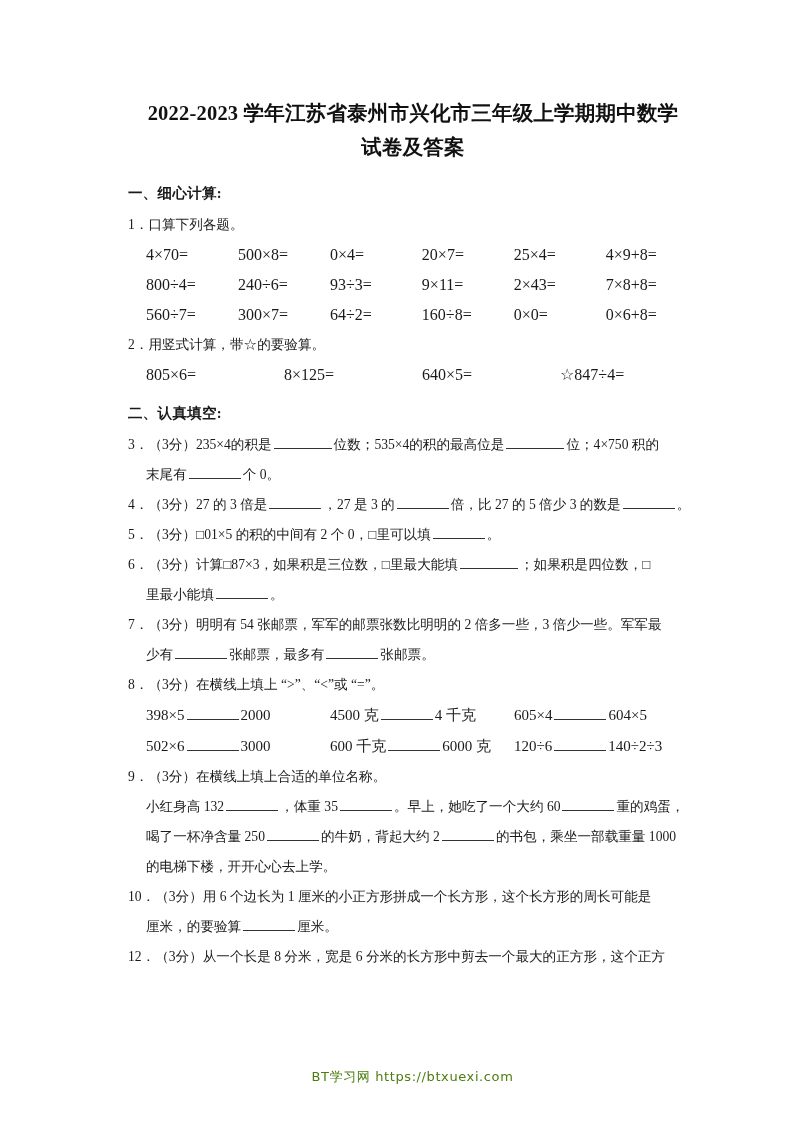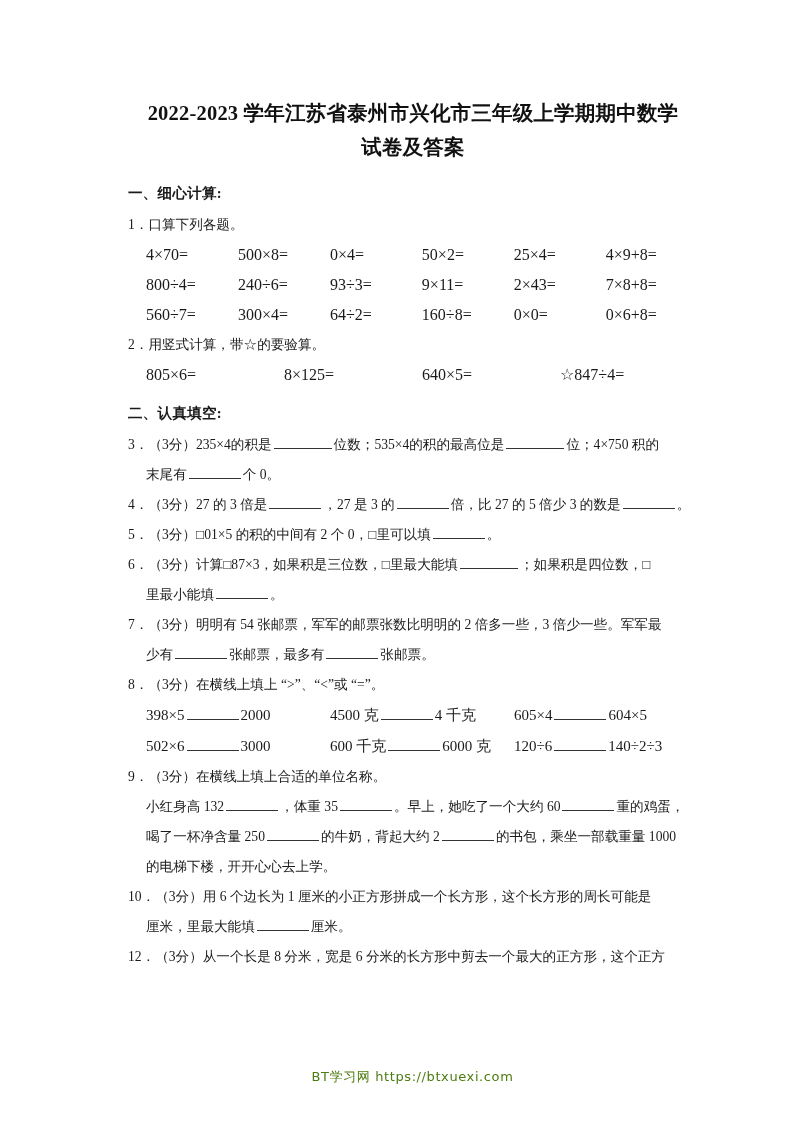--- a/index.html
+++ b/index.html
@@ -125,35 +125,35 @@
     <div class="section-heading">一、细心计算:</div>
 
     <div class="q">
       <span class="q-line">
         <span class="num">1．</span><span>口算下列各题。</span>
       </span>
       <span class="calc-row cols6">
         <span>4×70=</span>
         <span>500×8=</span>
         <span>0×4=</span>
-        <span>50×2=</span>
+        <span>20×7=</span>
         <span>25×4=</span>
         <span>4×9+8=</span>
       </span>
       <span class="calc-row cols6">
         <span>800÷4=</span>
         <span>240÷6=</span>
         <span>93÷3=</span>
         <span>9×11=</span>
         <span>2×43=</span>
         <span>7×8+8=</span>
       </span>
       <span class="calc-row cols6">
         <span>560÷7=</span>
-        <span>300×4=</span>
+        <span>300×7=</span>
         <span>64÷2=</span>
         <span>160÷8=</span>
         <span>0×0=</span>
         <span>0×6+8=</span>
       </span>
     </div>
 
     <div class="q">
       <span class="q-line">
         <span class="num">2．</span><span>用竖式计算，带☆的要验算。</span>
@@ -207,21 +207,21 @@
 
     <div class="q">
       <span class="q-line"><span class="num">9．</span><span>（3分）</span><span>在横线上填上合适的单位名称。</span></span>
       <span class="q-line q-indent"><span>小红身高 132</span><span class="blank b-md"></span><span>，体重 35</span><span class="blank b-md"></span><span>。早上，她吃了一个大约 60</span><span class="blank b-md"></span><span>重的鸡蛋，</span></span>
       <span class="q-line q-indent"><span>喝了一杯净含量 250</span><span class="blank b-md"></span><span>的牛奶，背起大约 2</span><span class="blank b-md"></span><span>的书包，乘坐一部载重量 1000</span></span>
       <span class="q-line q-indent"><span>的电梯下楼，开开心心去上学。</span></span>
     </div>
 
     <div class="q">
       <span class="q-line"><span class="num">10．</span><span>（3分）</span><span>用 6 个边长为 1 厘米的小正方形拼成一个长方形，这个长方形的周长可能是</span></span>
-      <span class="q-line q-indent"><span>厘米，里最大能填</span><span class="blank b-md"></span><span>厘米。</span></span>
+      <span class="q-line q-indent"><span>厘米，的要验算</span><span class="blank b-md"></span><span>厘米。</span></span>
     </div>
 
     <div class="q">
       <span class="q-line"><span class="num">12．</span><span>（3分）</span><span>从一个长是 8 分米，宽是 6 分米的长方形中剪去一个最大的正方形，这个正方</span></span>
     </div>
 
   </div>
 
   <div class="watermark">BT学习网 https://btxuexi.com</div>
 

